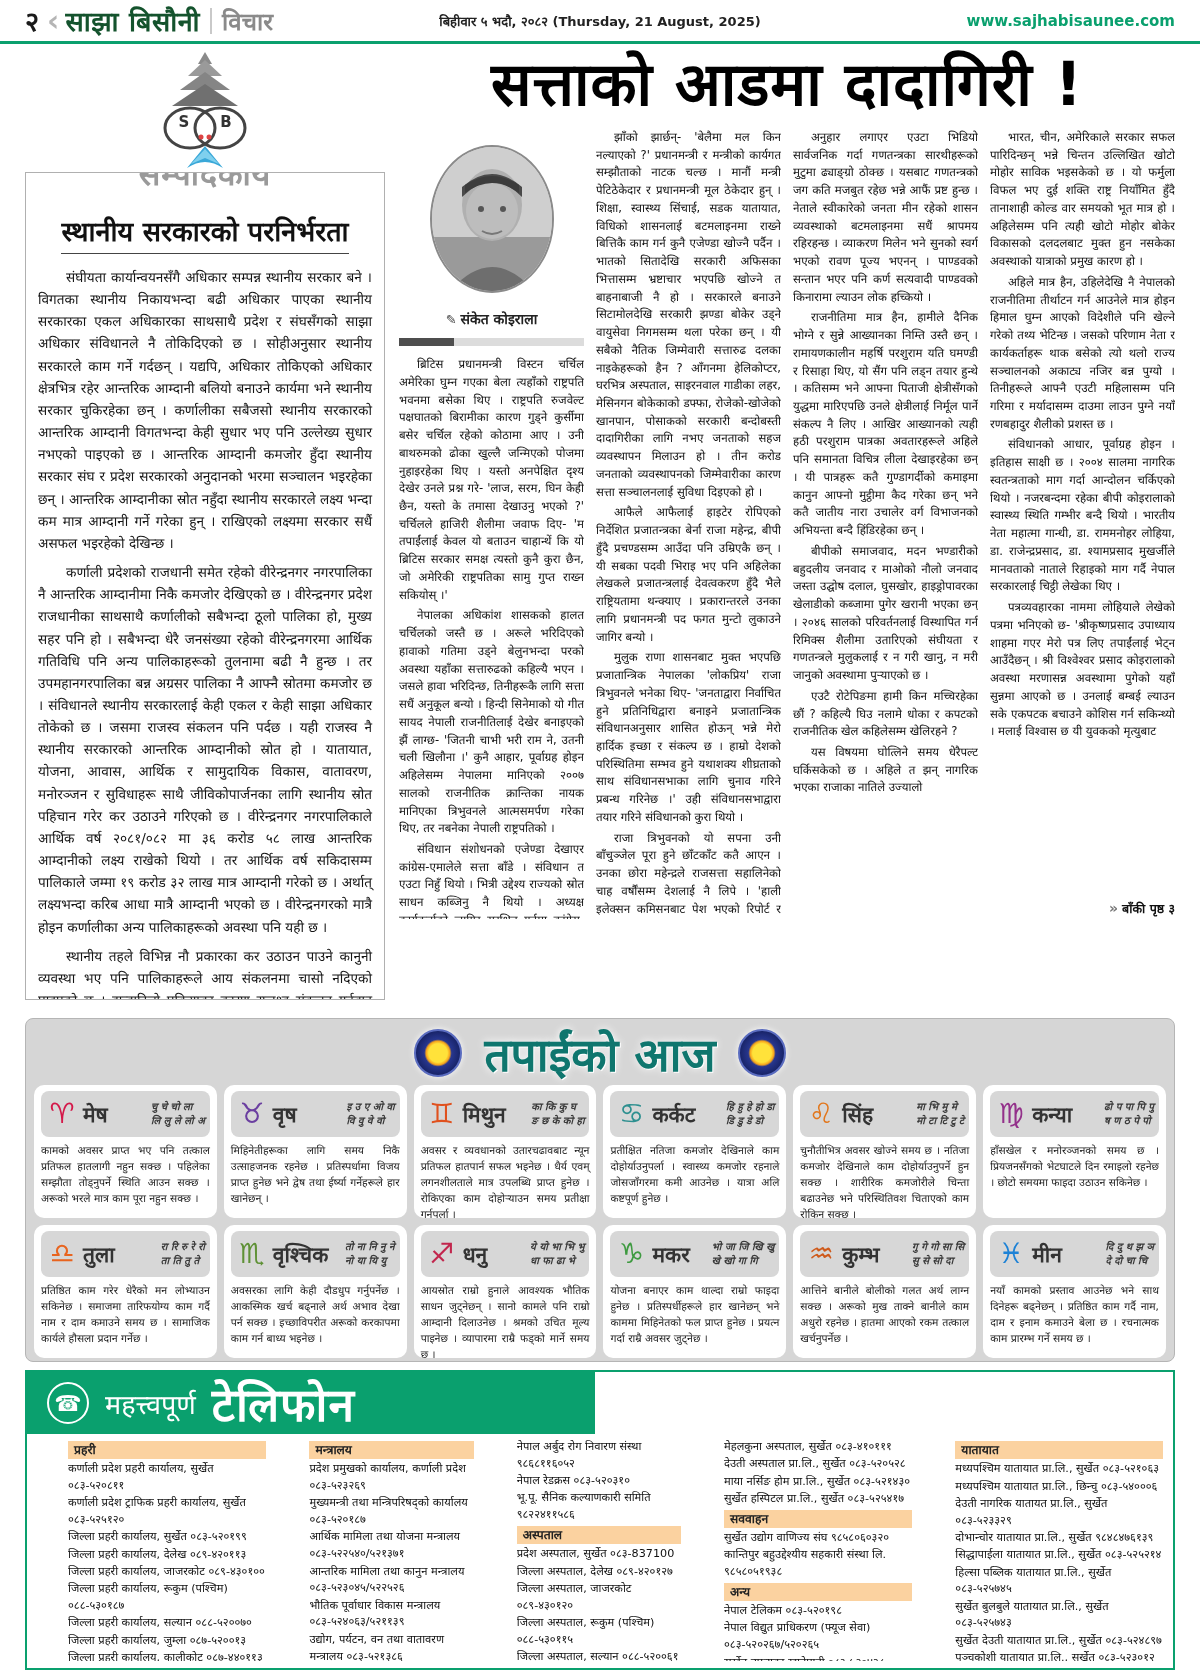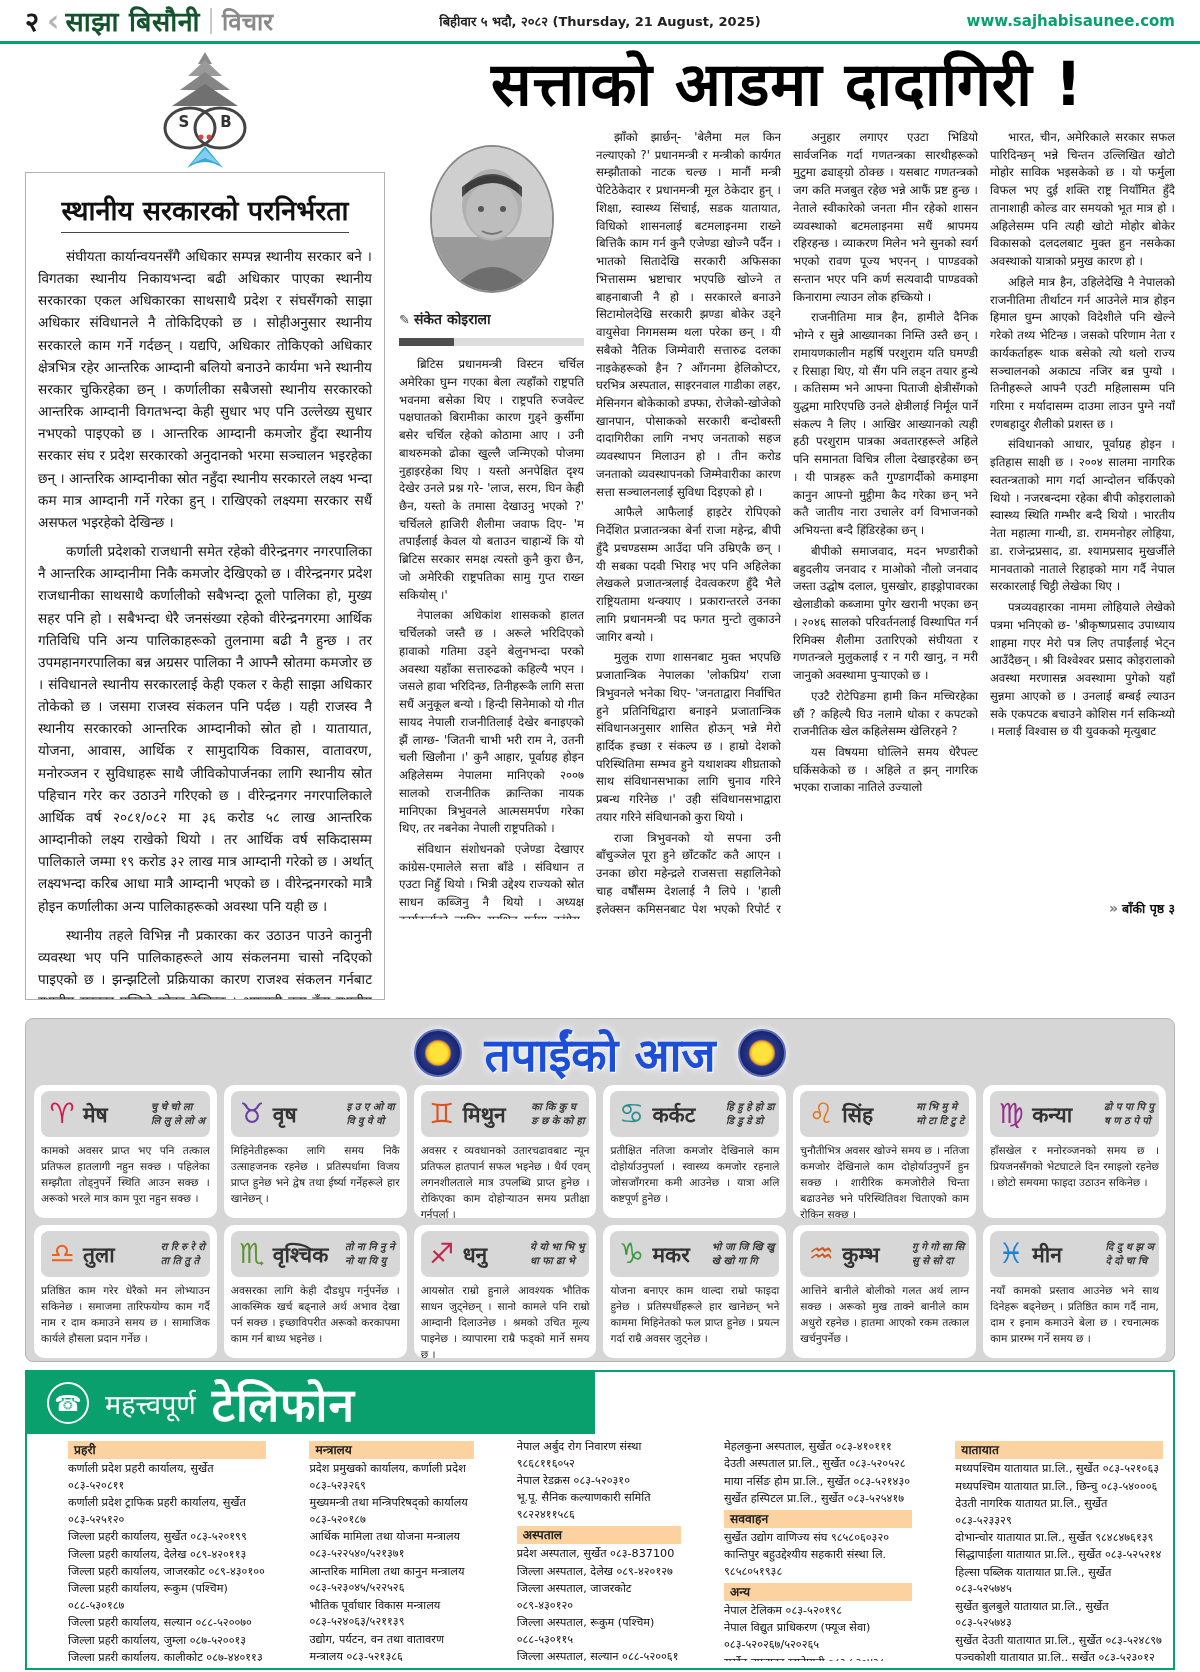--- a/index.html
+++ b/index.html
@@ -44,40 +44,40 @@
     line-height:1.15; margin:0 0 10px; letter-spacing:1px;
   }
   .article-body { display:flex; gap:12px; height:790px; overflow:hidden; }
   .acol { flex:1; overflow:hidden; font-size:11.6px; line-height:1.53; text-align:justify; color:#101010; }
   .acol p { text-indent:18px; margin-bottom:3px; }
   .photo-wrap { text-align:center; padding-top:16px; }
   .photo-ring {
     width:124px; height:148px; border-radius:50%/50%; border:2px solid #8a8a8a;
     display:inline-block; overflow:hidden; background:#d8d8d8;
   }
-  .author-line { text-align:left; font-size:14px; font-weight:bold; color:#222; margin:10px 0 8px; }
+  .author-line { text-align:center; font-size:14px; font-weight:bold; color:#222; margin:10px 0 8px; }
   .pen-icon { font-size:13px; color:#444; margin-right:4px; }
   .author-rule { height:8px; background:linear-gradient(to right,#4e4e4e 0 30%,#dcdcdc 30%); margin-bottom:10px; }
   .acol4 { display:flex; flex-direction:column; }
   .acol4 .alist { flex:1; overflow:hidden; }
   .continue { text-align:right; font-weight:bold; font-size:12.5px; color:#111; padding-top:2px; }
   .continue .arrows { color:#777; margin-right:4px; font-size:14px; }
 
   
   .horo {
     margin:8px 25px 0; background:#d6d6d6; border:1px solid #b5b5b5;
     border-radius:8px; padding:4px 8px 9px; height:344px; overflow:hidden;
   }
   .horo-banner { display:flex; align-items:center; justify-content:center; gap:22px; height:60px; }
   .wheel {
     width:48px; height:48px; border-radius:50%;
     background:radial-gradient(circle,#ffe23a 0 30%,#f6a41c 38%,#27368e 44%,#141f5e 78%,#3c4fa8 100%);
     border:2px solid #5a6cc0; box-shadow:0 0 6px rgba(255,255,255,.9);
   }
-  .horo-title { font-size:46px; font-weight:bold; color:#1d4ed8; text-shadow:1px 1px 0 #fff,0 0 8px #fff;text-align:center; }
+  .horo-title { font-size:46px; font-weight:bold; color:#0f766e; text-shadow:1px 1px 0 #fff,0 0 8px #fff;text-align:center; }
   .horo-grid { display:grid; grid-template-columns:repeat(6,1fr); gap:7px; margin-top:2px; }
   .hcard { background:#fff; border-radius:10px; padding:6px 7px 7px; height:133px; overflow:hidden; }
   .hhead { background:#d7d7d7; border-radius:8px; display:flex; align-items:center; gap:5px; padding:3px 5px; height:46px; }
   .hicon { font-size:28px; line-height:1; width:32px; text-align:center; flex:none; }
   .hname { font-size:21px; font-weight:bold; color:#333; white-space:nowrap; }
   .hletters { font-size:10px; font-weight:bold; color:#3a3a3a; line-height:1.4; margin-left:auto; text-align:left;font-style:italic; }
   .hletters span { display:block; white-space:nowrap; }
   .hbody { font-size:10.6px; line-height:1.5; text-align:justify; margin-top:6px; color:#1c1c1c; }
 
   
@@ -133,20 +133,23 @@
         <ellipse cx="74" cy="78" rx="25" ry="20" fill="none" stroke="#444" stroke-width="3"></ellipse>
         <text x="38" y="77" font-size="15" font-weight="bold" fill="#333" text-anchor="middle">S</text>
         <text x="80" y="77" font-size="15" font-weight="bold" fill="#333" text-anchor="middle">B</text>
         <circle cx="55" cy="87" r="2.5" fill="#d44"></circle>
         <circle cx="63" cy="87" r="2.5" fill="#d44"></circle>
         <path d="M41 118 Q59 96 59 96 Q59 96 77 118 Q59 106 41 118 Z" fill="#3aa8d8"></path>
         <path d="M45 114 L59 99 L73 114 L59 108 Z" fill="#7fd0ee"></path>
       </svg>
     </div>
     <div class="edit-box">
+      <div class="edit-label-row">
+        <span class="edit-label">सम्पादकीय</span>
+      </div>
       <div class="edit-title">स्थानीय सरकारको परनिर्भरता</div>
       <div class="edit-title-u"></div>
       <div class="edit-body">
   <p class="para">संघीयता कार्यान्वयनसँगै अधिकार सम्पन्न स्थानीय सरकार बने । विगतका स्थानीय निकायभन्दा बढी अधिकार पाएका स्थानीय सरकारका एकल अधिकारका साथसाथै प्रदेश र संघसँगको साझा अधिकार संविधानले नै तोकिदिएको छ । सोहीअनुसार स्थानीय सरकारले काम गर्ने गर्दछन् । यद्यपि, अधिकार तोकिएको अधिकार क्षेत्रभित्र रहेर आन्तरिक आम्दानी बलियो बनाउने कार्यमा भने स्थानीय सरकार चुकिरहेका छन् । कर्णालीका सबैजसो स्थानीय सरकारको आन्तरिक आम्दानी विगतभन्दा केही सुधार भए पनि उल्लेख्य सुधार नभएको पाइएको छ । आन्तरिक आम्दानी कमजोर हुँदा स्थानीय सरकार संघ र प्रदेश सरकारको अनुदानको भरमा सञ्चालन भइरहेका छन् । आन्तरिक आम्दानीका स्रोत नहुँदा स्थानीय सरकारले लक्ष्य भन्दा कम मात्र आम्दानी गर्ने गरेका हुन् । राखिएको लक्ष्यमा सरकार सधैं असफल भइरहेको देखिन्छ ।</p>
 
   <p class="para">कर्णाली प्रदेशको राजधानी समेत रहेको वीरेन्द्रनगर नगरपालिका नै आन्तरिक आम्दानीमा निकै कमजोर देखिएको छ । वीरेन्द्रनगर प्रदेश राजधानीका साथसाथै कर्णालीको सबैभन्दा ठूलो पालिका हो, मुख्य सहर पनि हो । सबैभन्दा धेरै जनसंख्या रहेको वीरेन्द्रनगरमा आर्थिक गतिविधि पनि अन्य पालिकाहरूको तुलनामा बढी नै हुन्छ । तर उपमहानगरपालिका बन्न अग्रसर पालिका नै आफ्नै स्रोतमा कमजोर छ । संविधानले स्थानीय सरकारलाई केही एकल र केही साझा अधिकार तोकेको छ । जसमा राजस्व संकलन पनि पर्दछ । यही राजस्व नै स्थानीय सरकारको आन्तरिक आम्दानीको स्रोत हो । यातायात, योजना, आवास, आर्थिक र सामुदायिक विकास, वातावरण, मनोरञ्जन र सुविधाहरू साथै जीविकोपार्जनका लागि स्थानीय स्रोत पहिचान गरेर कर उठाउने गरिएको छ । वीरेन्द्रनगर नगरपालिकाले आर्थिक वर्ष २०८१/०८२ मा ३६ करोड ५८ लाख आन्तरिक आम्दानीको लक्ष्य राखेको थियो । तर आर्थिक वर्ष सकिदासम्म पालिकाले जम्मा १९ करोड ३२ लाख मात्र आम्दानी गरेको छ । अर्थात् लक्ष्यभन्दा करिब आधा मात्रै आम्दानी भएको छ । वीरेन्द्रनगरको मात्रै होइन कर्णालीका अन्य पालिकाहरूको अवस्था पनि यही छ ।</p>
 
   <p class="para">स्थानीय तहले विभिन्न नौ प्रकारका कर उठाउन पाउने कानुनी व्यवस्था भए पनि पालिकाहरूले आय संकलनमा चासो नदिएको पाइएको छ । झन्झटिलो प्रक्रियाका कारण राजश्व संकलन गर्नबाट स्थानीय सरकार पन्छिने गरेका देखिन्छ । आम्दानी कम हुँदा स्थानीय सरकार संघ र प्रदेश सरकारको अनुदानमा निर्भर छन् । संघियताले तीनै तहमा बलिया र आत्मनिर्भर सरकारको कल्पना गरेको छ । त्यसका लागि स्थानीय सरकार पनि आन्तरिक आम्दानीलाई मजबुत बनाएर आत्मनिर्भर हुनु अपरिहार्य हुन्छ । आफ्नो प्रशासनिक खर्चसमेत आफैले बेहोर्न नसक्ने अवस्थाले स्थानीय सरकारलाई बलियो बनाउन सक्दैन ।</p>
 </div>
     </div>

